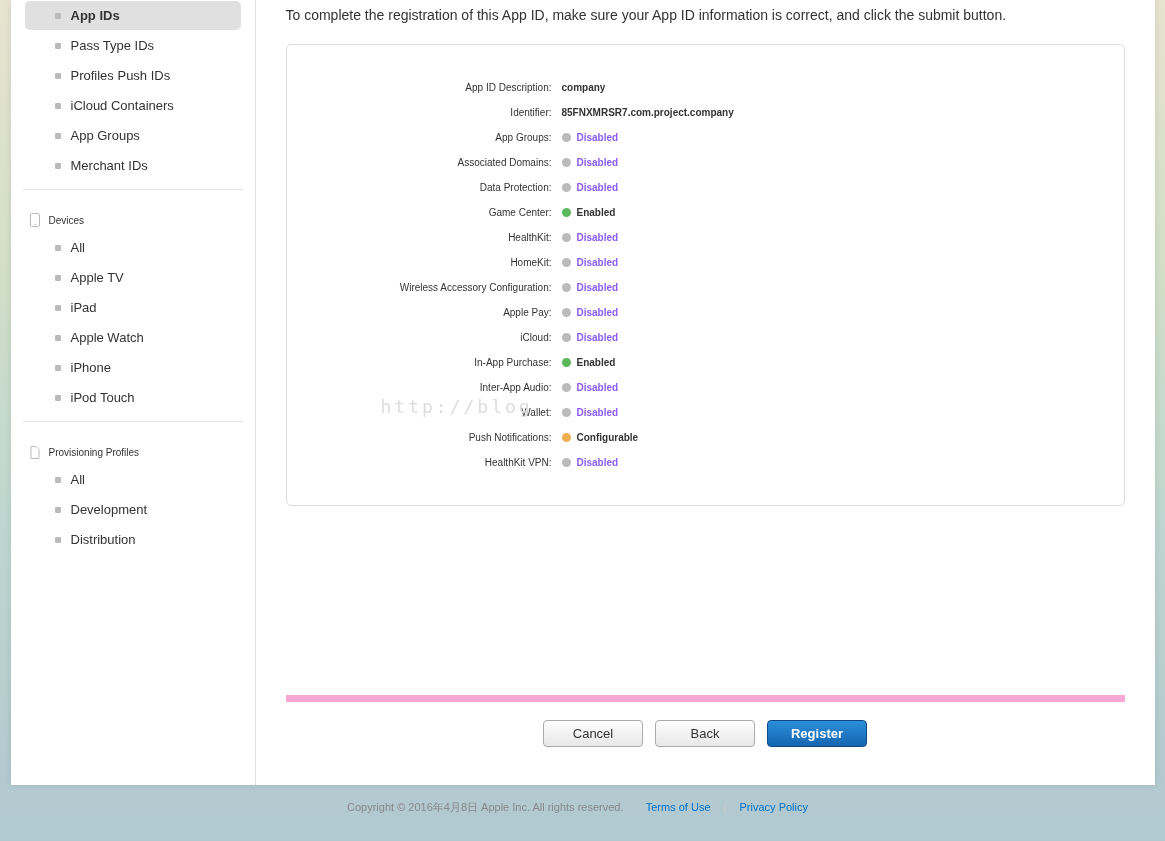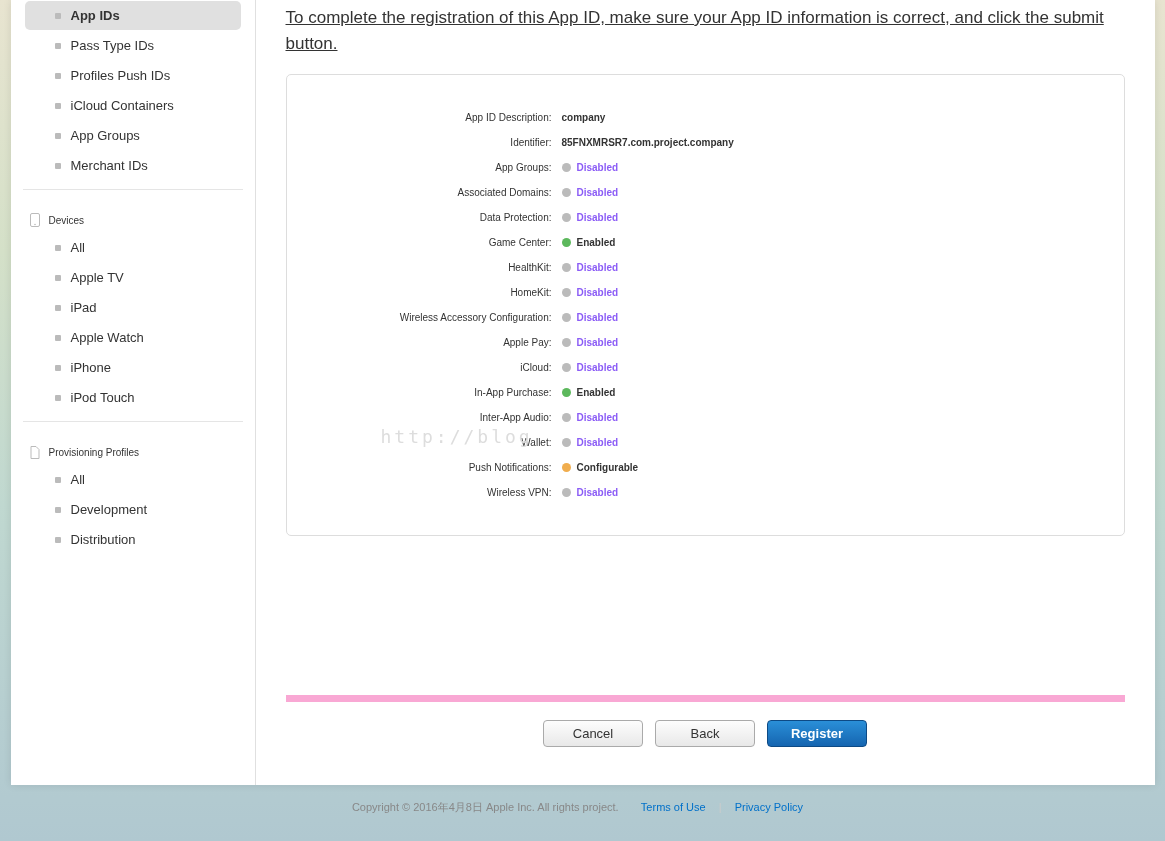--- a/index.html
+++ b/index.html
@@ -72,25 +72,24 @@
       border-radius: 1px;
       flex-shrink: 0;
     }
     .main {
       flex: 1;
       padding: 0 30px 20px 30px;
       display: flex;
       flex-direction: column;
     }
     .instruction {
-      font-size: 17px;
+      font-size: 14px;
       line-height: 1.5;
       color: #333;
       margin: 5px 0 18px 0;
-      text-decoration: underline;
     }
     .summary-box {
       border: 1px solid #ddd;
       border-radius: 5px;
       padding: 30px 20px;
     }
     .summary-row {
       display: flex;
       align-items: center;
       padding: 7px 0;
@@ -362,38 +361,38 @@
               </div>
             </div>
             <div class="summary-row">
               <div class="summary-label">Push Notifications:</div>
               <div class="summary-value configurable">
                 <span class="status-dot orange"></span>
                 <span>Configurable</span>
               </div>
             </div>
             <div class="summary-row">
-              <div class="summary-label">Wireless VPN:</div>
+              <div class="summary-label">HealthKit VPN:</div>
               <div class="summary-value disabled">
                 <span class="status-dot gray"></span>
                 <span>Disabled</span>
               </div>
             </div>
           </div>
       </div>
       <div class="watermark" style="top:352px; left:95px;">http://blog</div>
     </div>
 
     <div class="button-row">
       <button class="btn">Cancel</button>
       <button class="btn">Back</button>
       <button class="btn primary">Register</button>
     </div>
   </main>
 </div>
 
 <footer class="footer">
-  <span>Copyright © 2016年4月8日 Apple Inc. All rights project.</span>
+  <span>Copyright © 2016年4月8日 Apple Inc. All rights reserved.</span>
   &nbsp;&nbsp;
   <a href="#">Terms of Use</a>
   <span class="sep">|</span>
   <a href="#">Privacy Policy</a>
 </footer>
 
 </body></html>

